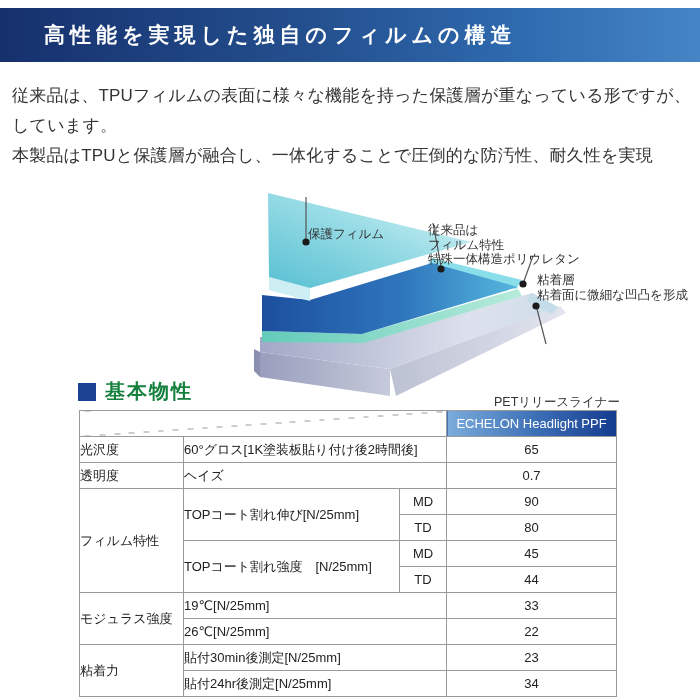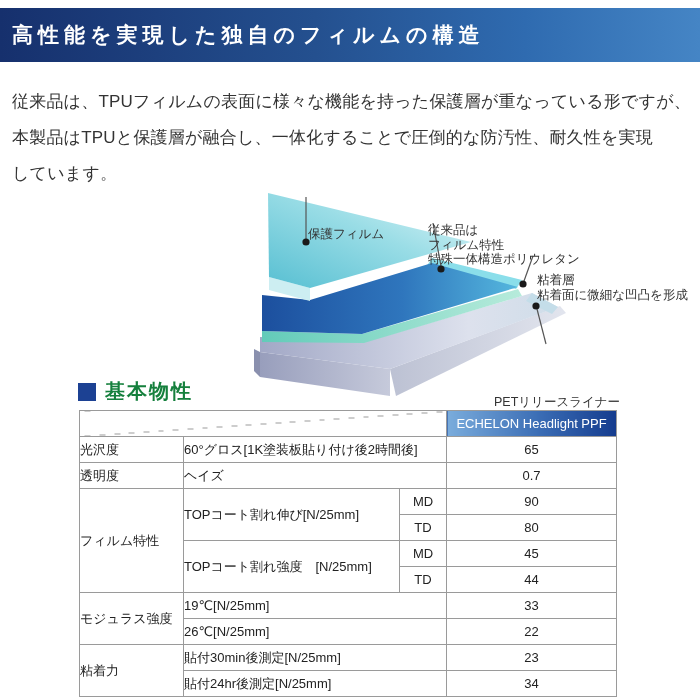--- a/index.html
+++ b/index.html
@@ -8,25 +8,25 @@
     font-family:"Liberation Sans","DejaVu Sans",sans-serif;
   }
   
   .titlebar{
     position:absolute;left:0;top:8px;width:700px;height:54px;
     background:linear-gradient(90deg,#16306d 0%,#24508f 45%,#2f6bb0 75%,#4585c5 100%);
     display:flex;align-items:center;
   }
   .titlebar .t{
     color:#ffffff;font-family:"Liberation Serif","DejaVu Serif",serif;
-    font-size:21px;font-weight:600;letter-spacing:5px;padding-left:12px;white-space:nowrap;
+    font-size:21px;font-weight:600;letter-spacing:5px;padding-left:44px;white-space:nowrap;
   }
   
   .intro{position:absolute;left:12px;top:81px;color:#333;font-size:17px;line-height:30px;letter-spacing:.2px;}
-  .intro div{white-space:nowrap;margin-top:6px;}
+  .intro div{white-space:nowrap;}
   
   .diagram{position:absolute;left:0;top:0;width:700px;height:700px;pointer-events:none;}
   .dlabel{position:absolute;color:#333;font-size:12.5px;line-height:14.5px;white-space:nowrap;margin-top:47px;}
   
   .sechead{position:absolute;left:78px;top:378px;display:flex;align-items:center;}
   .secsq{width:18px;height:18px;background:#1c4193;margin-right:9px;}
   .sectitle{color:#15803d;font-size:20px;font-weight:bold;letter-spacing:2px;}
   
   table.props{
     position:absolute;left:79px;top:410px;width:537px;
@@ -53,22 +53,22 @@
 <body>
 
 <div id="canvas">
 
   <div class="titlebar">
     <div class="t">高性能を実現した独自のフィルムの構造</div>
   </div>
 
   <div class="intro">
     <div>従来品は、TPUフィルムの表面に様々な機能を持った保護層が重なっている形ですが、</div>
+    <div>しています。</div>
     <div>本製品はTPUと保護層が融合し、一体化することで圧倒的な防汚性、耐久性を実現</div>
-    <div>しています。</div>
   </div>
 
   <svg class="diagram" viewBox="0 0 700 700" width="700" height="700">
     <defs>
       <linearGradient id="gCyan" x1="0" y1="1" x2="1" y2="0">
         <stop offset="0" stop-color="#57bfd2"></stop>
           <stop offset="0.55" stop-color="#9addE6"></stop>
           <stop offset="1" stop-color="#e4f7f9"></stop>
       </linearGradient>
       <linearGradient id="gBlue" x1="0" y1="0.5" x2="1" y2="0.5">

